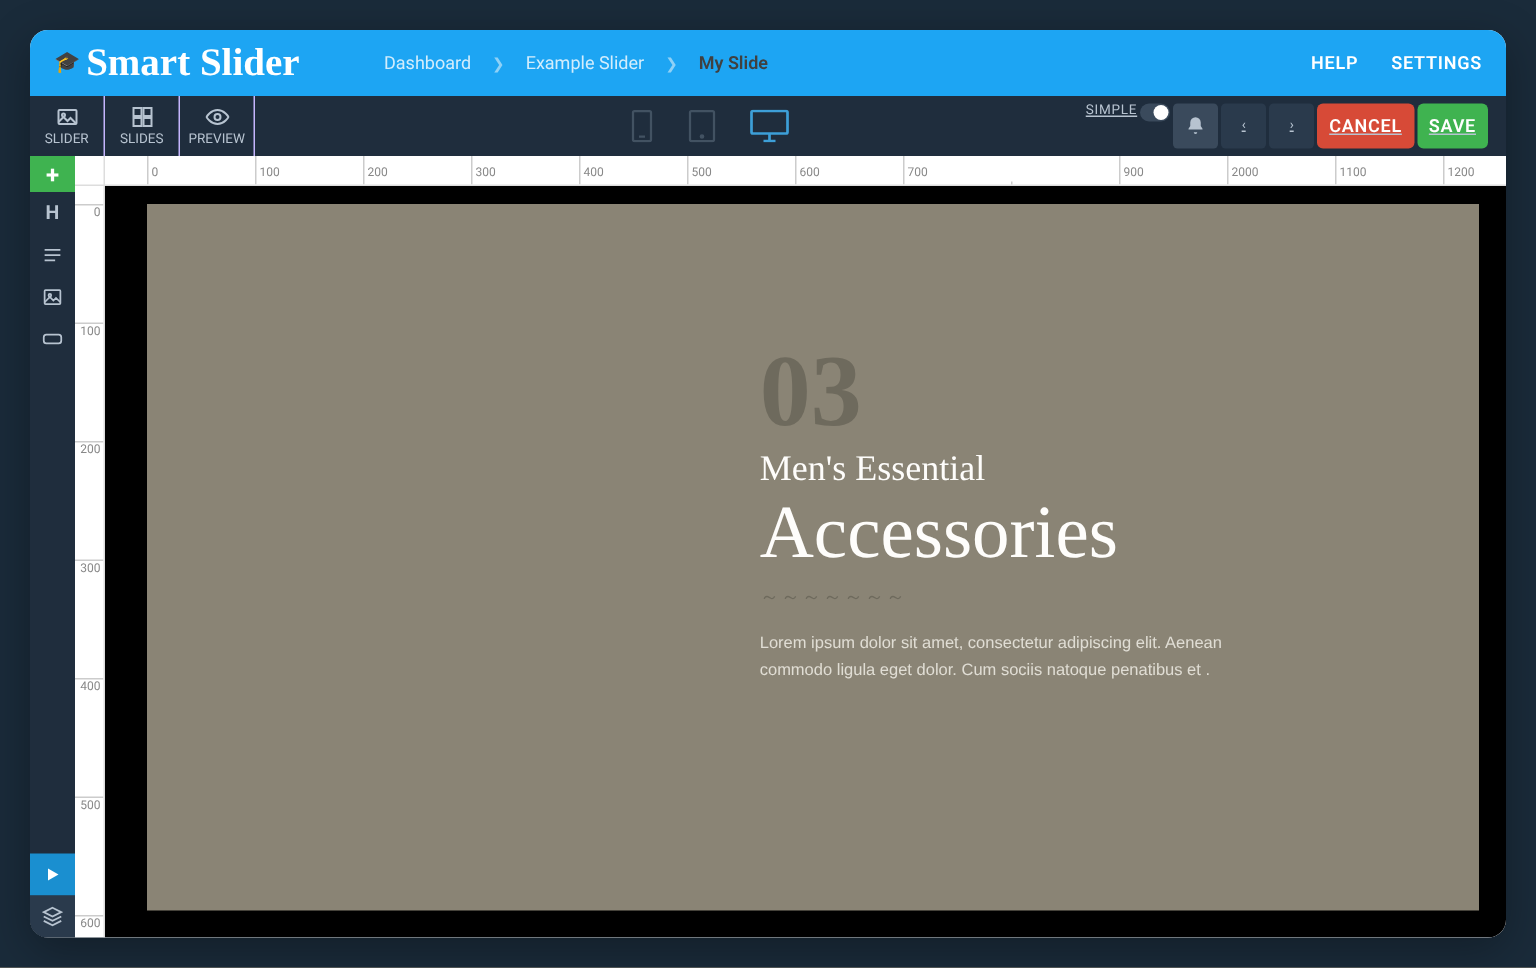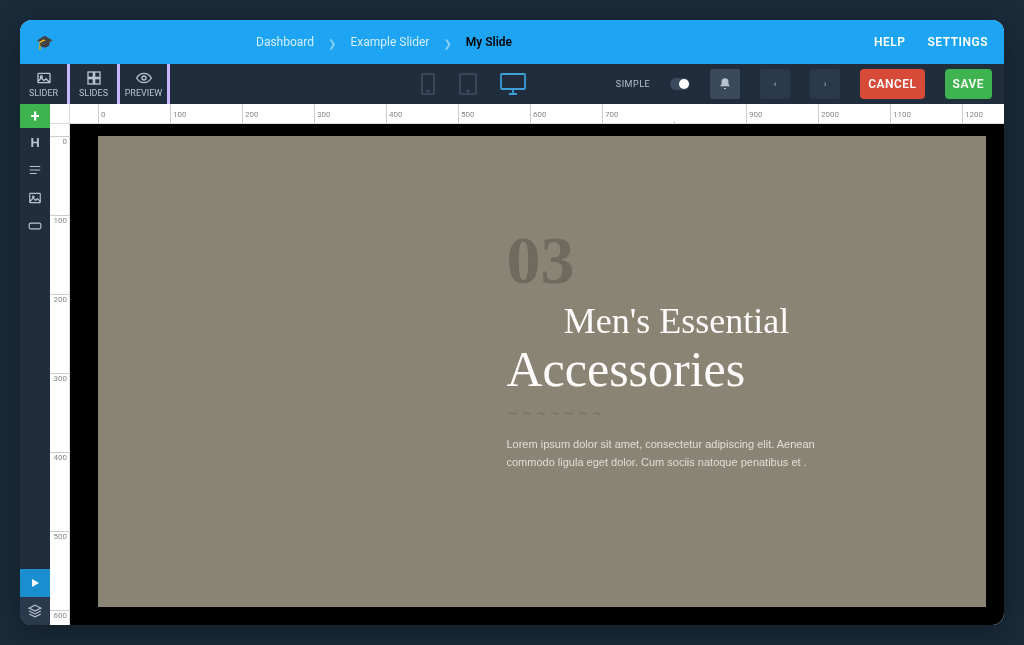--- a/index.html
+++ b/index.html
@@ -46,21 +46,21 @@
     font-size: 14px;
   }
   .breadcrumb {
     display: flex;
     align-items: flex-end;
     gap: 14px;
     font-size: 12px;
     color: #d3edfc;
   }
   .breadcrumb .crumb { cursor: pointer; }
-  .breadcrumb .current { font-weight: 600; color: #000000; }
+  .breadcrumb .current { font-weight: 600; color: #404040; }
   .breadcrumb .chev { color: #8fd1f6; font-size: 10px; }
   .topbar-right {
     margin-left: auto;
     display: flex;
     gap: 22px;
     font-size: 12px;
     font-weight: 600;
     letter-spacing: 0.5px;
   }
   .topbar-right span { cursor: pointer; }
@@ -77,42 +77,43 @@
     display: flex;
     height: 100%;
   }
   .mode-btn {
     width: 50px;
     display: flex;
     flex-direction: column;
     align-items: center;
     justify-content: center;
     gap: 2px;
-    border-right: 3px solid #c4b5fd;
+    border-right: 1px solid #c4b5fd;
     cursor: pointer;
   }
   .mode-btn svg { width: 16px; height: 16px; }
   .device-group {
     display: flex;
     align-items: center;
     gap: 22px;
     margin-left: 250px;
   }
   .device-btn {
     cursor: pointer;
     color: #3d9fd8;
   }
   .device-btn.dim { color: #5a6b7c; opacity: 0.6; }
   .device-btn svg { display: block; }
   .toolbar-right {
     margin-left: auto;
     display: flex;
-    align-items: center;
-    gap: 20px;
+    align-items: flex-start;
+    gap: 2px;
     padding-right: 12px;
+    text-decoration: underline;
   }
   .simple-label {
     font-size: 9px;
     color: #b7c3d0;
     letter-spacing: 0.5px;
   }
   .toggle {
     width: 20px;
     height: 12px;
     background: #3a4a5c;
@@ -276,24 +277,23 @@
     color: #fff;
     font-family: Georgia, "Times New Roman", serif;
   }
   .slide-num {
     font-size: 68px;
     font-weight: bold;
     color: #6e6a5d;
     line-height: 1;
   }
   .slide-sub {
-    font-size: 36px;
+    font-size: 24px;
     margin-top: 6px;
     color: #fefdfb;
-    text-align: center;
   }
   .slide-title {
     font-size: 50px;
     color: #fefdfb;
     line-height: 1;
     margin-top: 2px;
   }
   .wave {
     margin-top: 10px;
     color: #6e6a5d;
@@ -310,20 +310,21 @@
   }
 </style>
 </head>
 <body>
 
 <div class="app-window">
 
   <div class="topbar">
     <div class="logo">
       <span class="cap">🎓</span>
+      <span>Smart Slider</span>
     </div>
     <div class="breadcrumb">
       <span class="crumb">Dashboard</span>
       <span class="chev">❯</span>
       <span class="crumb">Example Slider</span>
       <span class="chev">❯</span>
       <span class="crumb current">My Slide</span>
     </div>
     <div class="topbar-right">
       <span>HELP</span>

